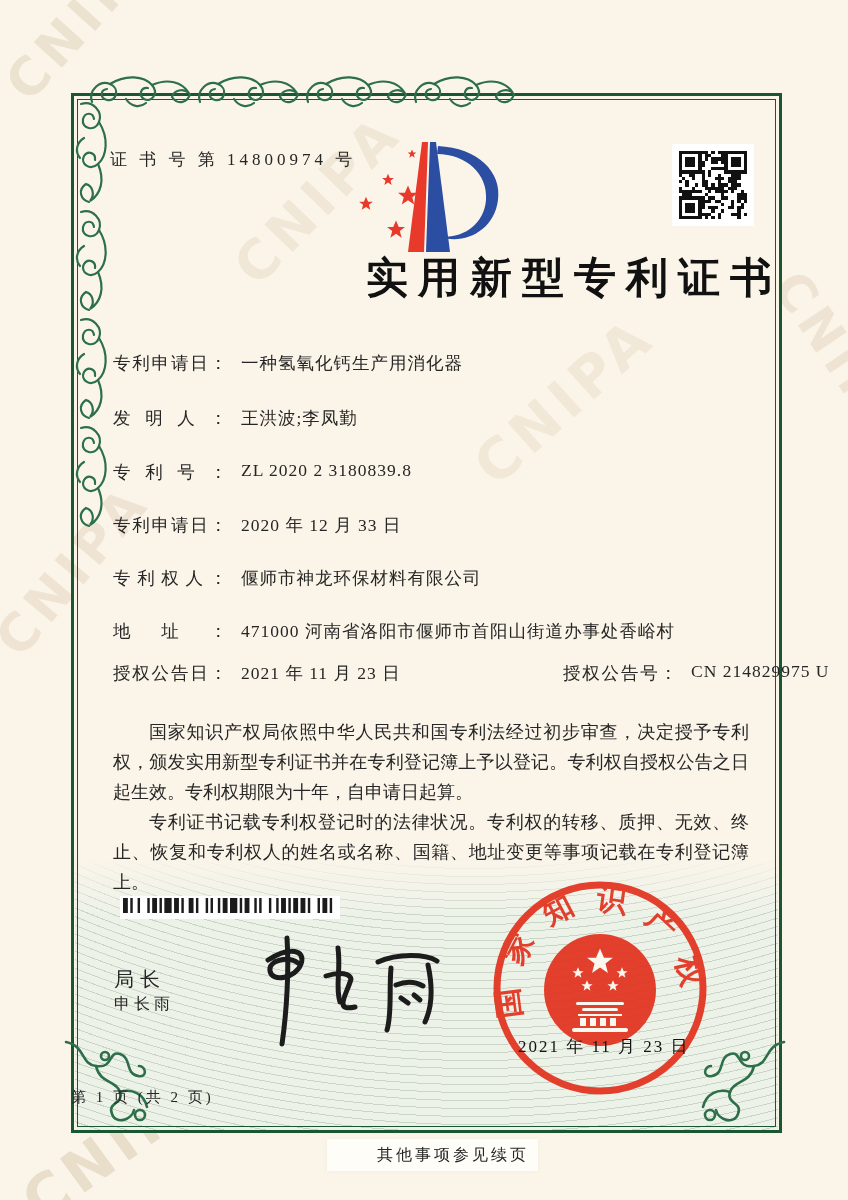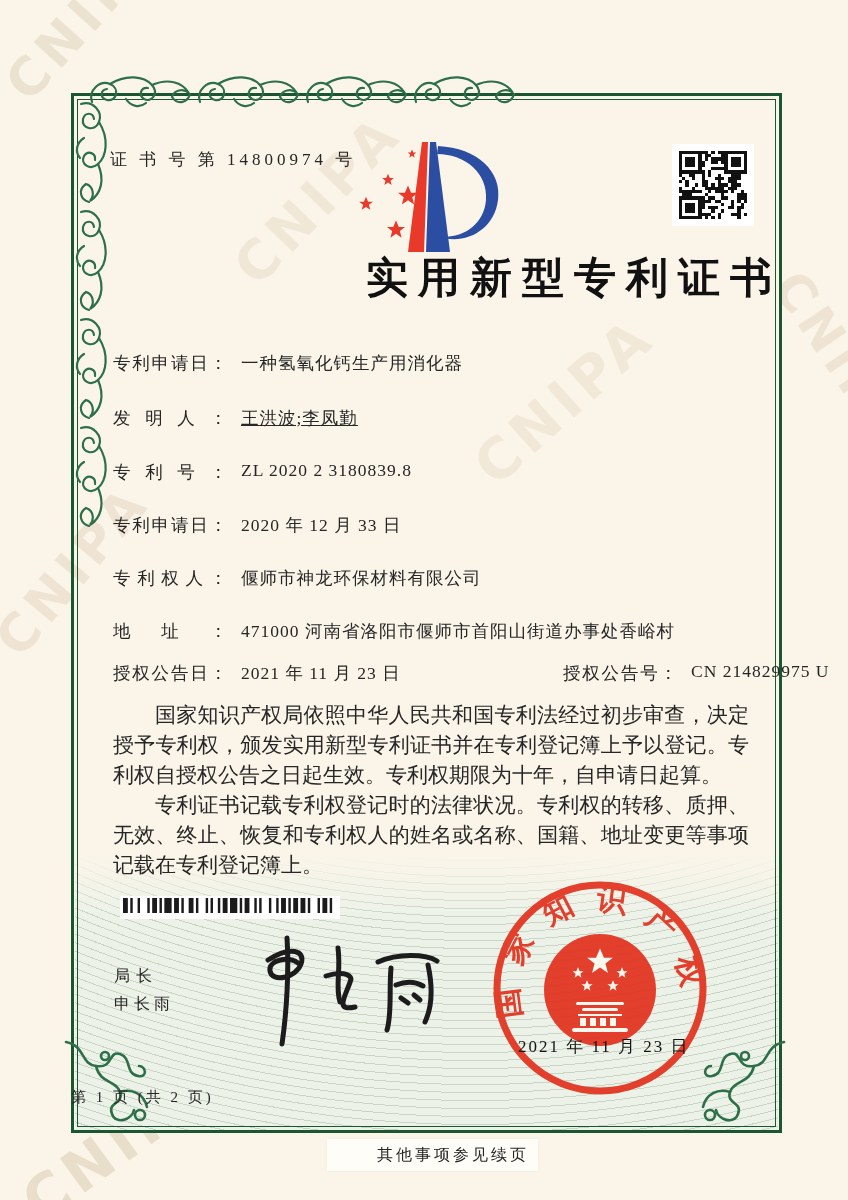--- a/index.html
+++ b/index.html
@@ -39,31 +39,31 @@
 
   .qr-box{position:absolute;left:672px;top:144px;width:82px;height:82px;background:#fff;}
   .qr-box svg{position:absolute;left:7px;top:7px;}
 
   .logo{position:absolute;left:350px;top:138px;}
 
   .field{position:absolute;left:113px;font-size:17.5px;white-space:nowrap;}
   .flabel{display:inline-block;width:114px;text-align:justify;text-align-last:justify;
           vertical-align:top;}
   .fvalue{margin-left:14px;letter-spacing:1px;}
-  .f1{top:351px;} .f2{top:406px;text-decoration:underline;} .f3{top:460px;}
+  .f1{top:351px;} .f2{top:406px;} .f3{top:460px;}
   .f4{top:513px;} .f5{top:566px;} .f6{top:619px;} .f7{top:661px;}
   .grant2{position:absolute;left:450px;top:0;}
 
-  .paras{position:absolute;left:113px;top:700px;width:636px;font-size:21px;
+  .paras{position:absolute;left:113px;top:717px;width:636px;font-size:18px;
          line-height:30px;text-align:justify;}
   .paras p{margin:0;text-indent:2em;}
 
   .barcode{position:absolute;left:120px;top:896px;background:#fff;padding:2px 3px;}
 
-  .sig-title{position:absolute;left:114px;top:966px;font-size:16px;letter-spacing:6px;text-align:right;}
+  .sig-title{position:absolute;left:114px;top:966px;font-size:20px;letter-spacing:6px;text-align:right;}
   .sig-name{position:absolute;left:114px;top:994px;font-size:16px;letter-spacing:4px;}
   .signature{position:absolute;left:238px;top:928px;}
 
   .seal{position:absolute;left:490px;top:878px;width:220px;height:220px;opacity:.93;}
   .seal-date{position:absolute;left:518px;top:1035px;width:200px;font-size:17px;
              letter-spacing:2px;color:#141414;z-index:5;}
 
   .page-no{position:absolute;left:71px;top:1088px;width:806px;text-align:left;
            font-size:15px;letter-spacing:3px;}
 

